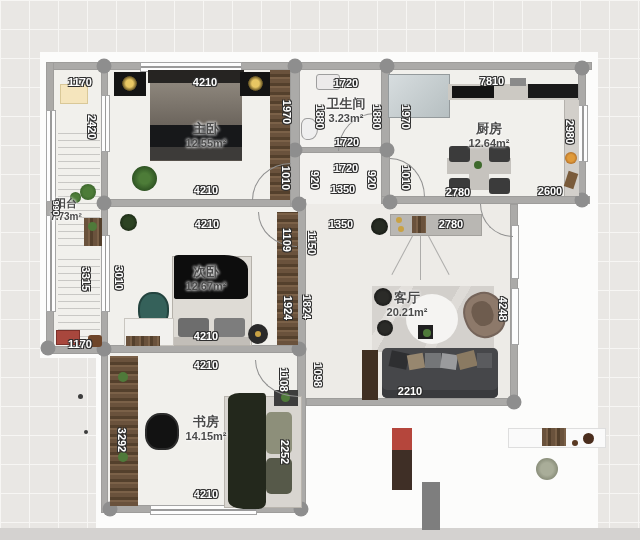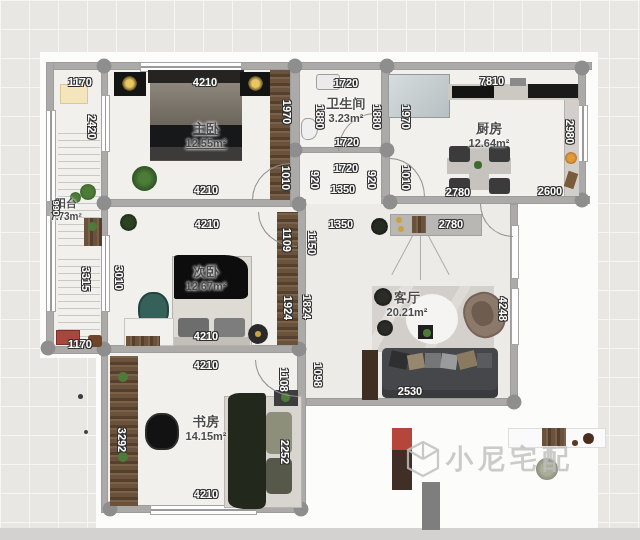--- a/index.html
+++ b/index.html
@@ -215,21 +215,21 @@
       <div class="dim" style="left: 343px; top: 189px;">1350</div>
       <div class="dim" style="left: 458px; top: 192px;">2780</div>
       <div class="dim" style="left: 550px; top: 191px;">2600</div>
       <div class="dim" style="left: 206px; top: 190px;">4210</div>
       <div class="dim" style="left: 207px; top: 224px;">4210</div>
       <div class="dim" style="left: 341px; top: 224px;">1350</div>
       <div class="dim" style="left: 451px; top: 224px;">2780</div>
       <div class="dim" style="left: 206px; top: 336px;">4210</div>
       <div class="dim" style="left: 80px; top: 344px;">1170</div>
       <div class="dim" style="left: 206px; top: 365px;">4210</div>
-      <div class="dim" style="left: 410px; top: 391px;">2530</div>
+      <div class="dim" style="left: 410px; top: 391px;">2210</div>
       <div class="dim" style="left: 206px; top: 494px;">4210</div>
       <div class="dim v" style="left: 92px; top: 127px;">2420</div>
       <div class="dim v small" style="left: 56px; top: 208px;">990</div>
       <div class="dim v" style="left: 86px; top: 279px;">3315</div>
       <div class="dim v" style="left: 119px; top: 278px;">3010</div>
       <div class="dim v" style="left: 287px; top: 112px;">1970</div>
       <div class="dim v" style="left: 286px; top: 178px;">1010</div>
       <div class="dim v" style="left: 320px; top: 117px;">1880</div>
       <div class="dim v" style="left: 377px; top: 117px;">1880</div>
       <div class="dim v" style="left: 315px; top: 180px;">920</div>
@@ -239,21 +239,21 @@
       <div class="dim v" style="left: 570px; top: 132px;">2980</div>
       <div class="dim v" style="left: 287px; top: 240px;">1109</div>
       <div class="dim v" style="left: 312px; top: 243px;">1150</div>
       <div class="dim v" style="left: 288px; top: 308px;">1924</div>
       <div class="dim v" style="left: 307px; top: 307px;">1824</div>
       <div class="dim v" style="left: 503px; top: 309px;">4248</div>
       <div class="dim v" style="left: 318px; top: 375px;">1098</div>
       <div class="dim v" style="left: 284px; top: 380px;">1108</div>
       <div class="dim v" style="left: 122px; top: 440px;">3292</div>
       <div class="dim v" style="left: 285px; top: 452px;">2252</div>
-      <div class="room-label" style="left: 206px; top: 136px; text-decoration: underline;">
+      <div class="room-label" style="left: 206px; top: 136px;">
         <span class="rname">主卧</span>
         <span class="rarea">12.55m²</span>
       </div>
       <div class="room-label" style="left: 346px; top: 111px;">
         <span class="rname">卫生间</span>
         <span class="rarea">3.23m²</span>
       </div>
       <div class="room-label" style="left: 489px; top: 136px;">
         <span class="rname">厨房</span>
         <span class="rarea">12.64m²</span>
@@ -269,20 +269,14 @@
       <div class="room-label" style="left: 407px; top: 305px;">
         <span class="rname">客厅</span>
         <span class="rarea">20.21m²</span>
       </div>
       <div class="room-label" style="left: 206px; top: 429px;">
         <span class="rname">书房</span>
         <span class="rarea">14.15m²</span>
       </div>
     </div>
 
-  <div id="watermark" style="left:406px;top:440px;">
-    <svg width="34" height="38" viewBox="0 0 34 38">
-      <path d="M17 2 L32 10 L32 28 L17 36 L2 28 L2 10 Z M17 2 L17 19 M2 10 L17 19 M32 10 L17 19" fill="none" stroke="rgba(190,190,190,.85)" stroke-width="2.2"></path>
-    </svg>
-    <span class="wm-text">小尼宅配</span>
-  </div>
 
 </div>
 
 </body></html>

